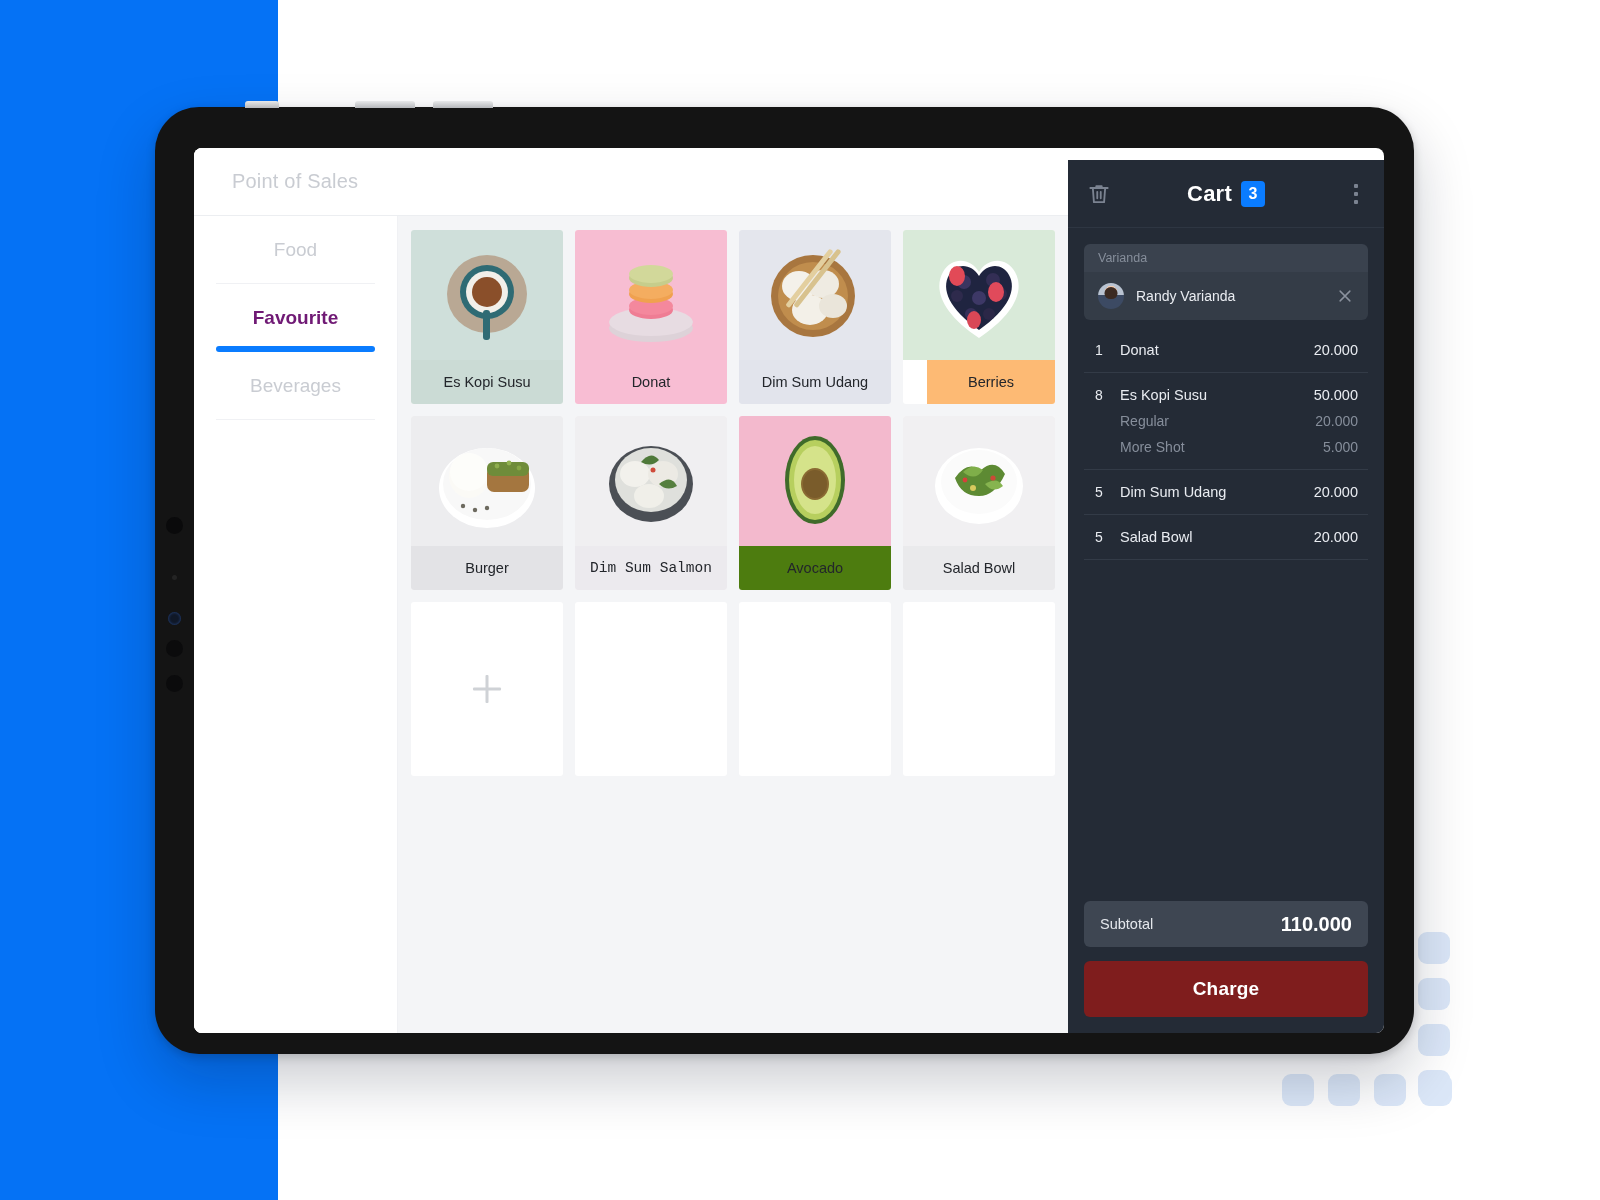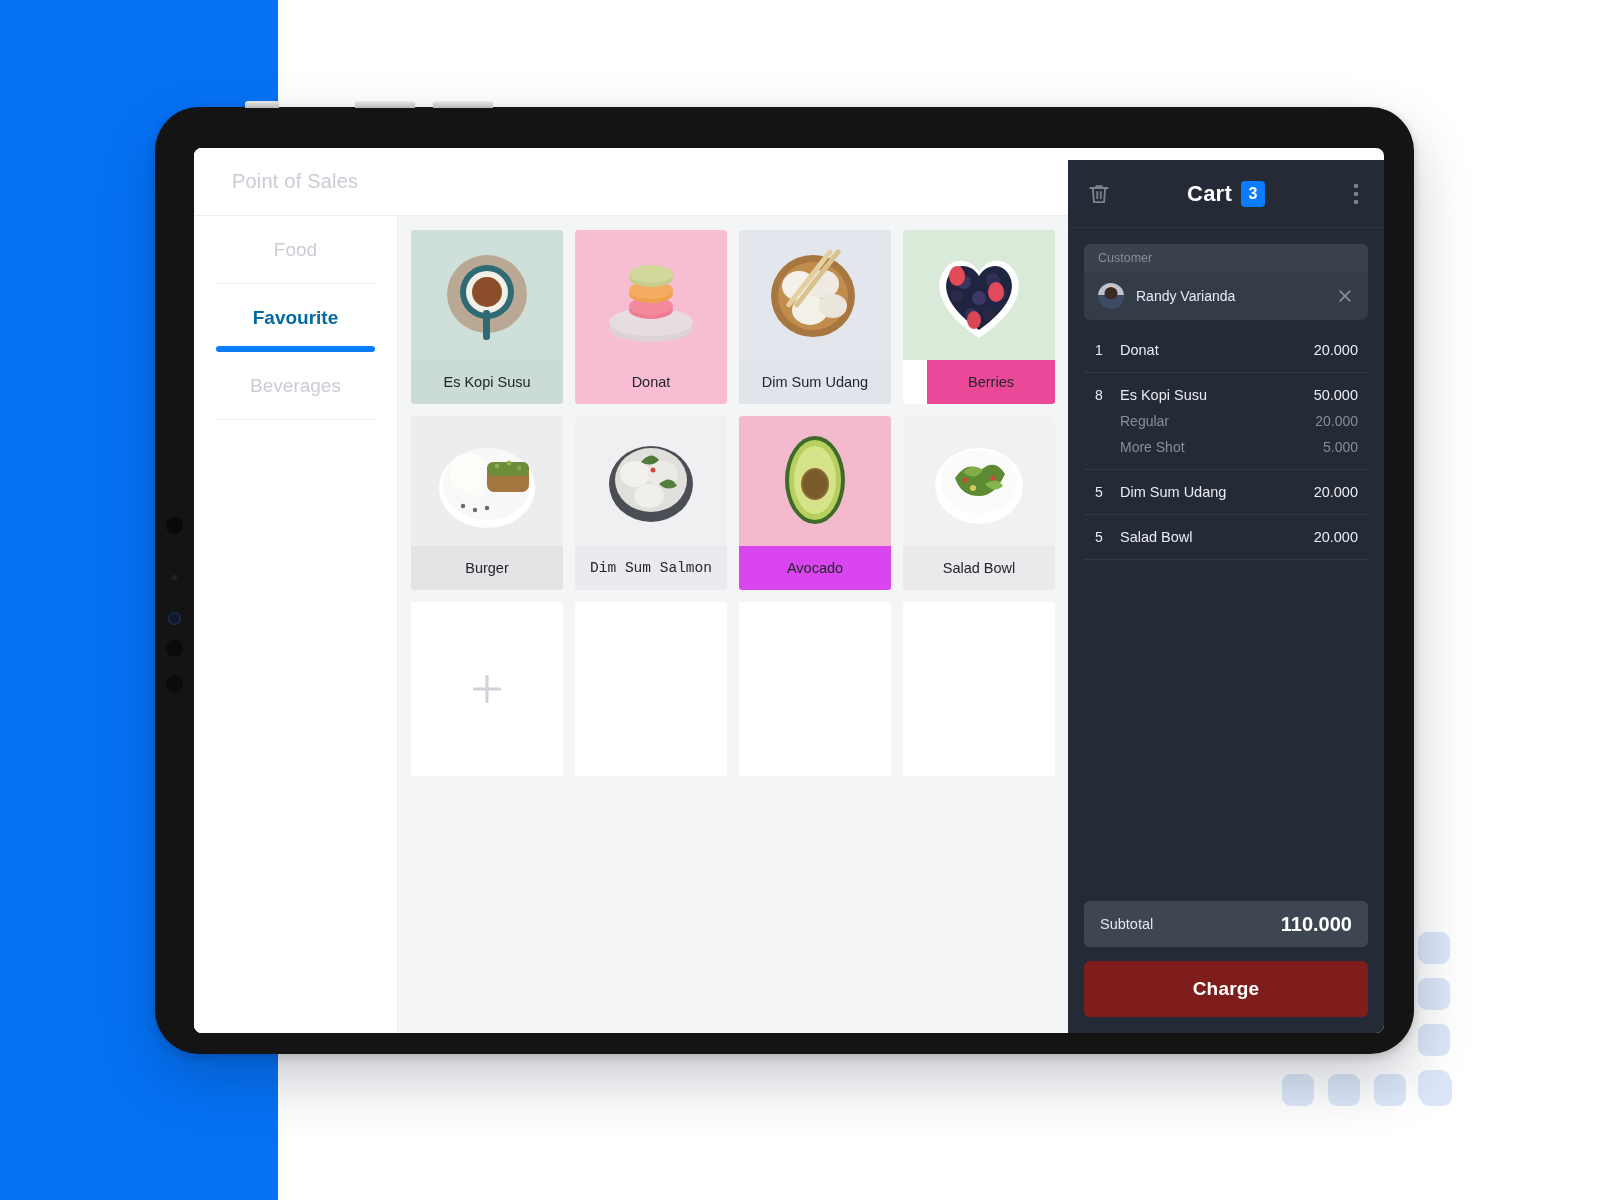--- a/index.html
+++ b/index.html
@@ -127,21 +127,21 @@
     height: 68px;
     display: flex;
     align-items: center;
     justify-content: center;
     font-size: 19px;
     color: #c9ccd2;
     border-bottom: 1px solid #f0f1f4;
     cursor: pointer;
   }
   .cat-item.active {
-    color: #0369a1;
+    color: #701a75;
     font-weight: bold;
     border-bottom: none;
   }
   .cat-item.active::after {
     content: "";
     position: absolute;
     left: 0; right: 0; bottom: 0;
     height: 6px;
     border-radius: 3px;
     background: #0a7cff;
@@ -443,21 +443,21 @@
                       <circle cx="60" cy="62" r="7" fill="#3d3866"></circle>
                       <circle cx="82" cy="58" r="6" fill="#2e2a4c"></circle>
                       <circle cx="38" cy="60" r="6" fill="#2e2a4c"></circle>
                       <circle cx="52" cy="78" r="6" fill="#353059"></circle>
                       <circle cx="70" cy="78" r="6" fill="#2b2747"></circle>
                       <ellipse cx="38" cy="40" rx="8" ry="10" fill="#e24a57"></ellipse>
                       <ellipse cx="77" cy="56" rx="8" ry="10" fill="#e04a5b"></ellipse>
                       <ellipse cx="55" cy="84" rx="7" ry="9" fill="#d94756"></ellipse>
                     </svg>
                   </div>
-                  <div class="cap" style="background: #ec4899; margin-left: 24px;">Berries</div>
+                  <div class="cap" style="background: #fdba74; margin-left: 24px;">Berries</div>
                 </div>
                 <div class="card">
                   <div class="thumb" style="background: rgb(237, 237, 239);">
                     <svg class="food" width="120" height="112" viewBox="0 0 120 112">
                       <ellipse cx="60" cy="66" rx="48" ry="40" fill="#ffffff"></ellipse>
                       <ellipse cx="60" cy="62" rx="44" ry="36" fill="#f8f8f8"></ellipse>
                       <ellipse cx="42" cy="54" rx="20" ry="22" fill="#fbfaf6"></ellipse>
                       <ellipse cx="42" cy="50" rx="19" ry="19" fill="#fdfdfa"></ellipse>
                       <rect x="60" y="44" width="42" height="26" rx="7" fill="#a4763f"></rect>
                       <rect x="60" y="40" width="42" height="14" rx="6" fill="#6f8c3a"></rect>
@@ -489,21 +489,21 @@
                 <div class="card">
                   <div class="thumb" style="background: rgb(243, 185, 205);">
                     <svg class="food" width="120" height="112" viewBox="0 0 120 112">
                       <ellipse cx="60" cy="58" rx="30" ry="44" fill="#3f6b2a"></ellipse>
                       <ellipse cx="60" cy="58" rx="26" ry="40" fill="#b7cf5e"></ellipse>
                       <ellipse cx="60" cy="58" rx="21" ry="34" fill="#d5e38a"></ellipse>
                       <ellipse cx="60" cy="62" rx="14" ry="16" fill="#8a6a33"></ellipse>
                       <ellipse cx="60" cy="62" rx="12" ry="14" fill="#7a5c2b"></ellipse>
                     </svg>
                   </div>
-                  <div class="cap" style="background: #d946ef;">Avocado</div>
+                  <div class="cap" style="background: #4d7c0f;">Avocado</div>
                 </div>
                 <div class="card">
                   <div class="thumb" style="background: rgb(241, 240, 242);">
                     <svg class="food" width="120" height="112" viewBox="0 0 120 112">
                       <ellipse cx="60" cy="64" rx="44" ry="38" fill="#ffffff"></ellipse>
                       <ellipse cx="60" cy="60" rx="38" ry="32" fill="#fbfbfb"></ellipse>
                       <path d="M36 56 q12 -18 26 -8 q14 -12 24 4 q-10 22 -26 22 q-18 0 -24 -18Z" fill="#5d8a33"></path>
                       <path d="M44 50 q10 -10 20 -2 q-8 12 -20 2Z" fill="#7fae49"></path>
                       <path d="M66 62 q12 -8 18 2 q-10 8 -18 -2Z" fill="#86b44f"></path>
                       <circle cx="54" cy="66" r="3" fill="#d8ca5e"></circle>
@@ -543,21 +543,21 @@
           <div class="kebab">
             <i></i>
               <i></i>
               <i></i>
           </div>
         </div>
 
         <div class="cart-scroll">
 
           <div class="cust-box">
-            <div class="cust-label">Customer</div>
+            <div class="cust-label">Varianda</div>
             <div class="cust-row">
               <div class="avatar"></div>
               <div class="cust-name">Randy Varianda</div>
               <div class="x-btn">
                 <svg viewBox="0 0 24 24" width="18" height="18" fill="none" stroke="#8b929e" stroke-width="1.9" stroke-linecap="round">
                   <path d="M5.5 5.5l13 13M18.5 5.5l-13 13"></path>
                 </svg>
               </div>
             </div>
           </div>

